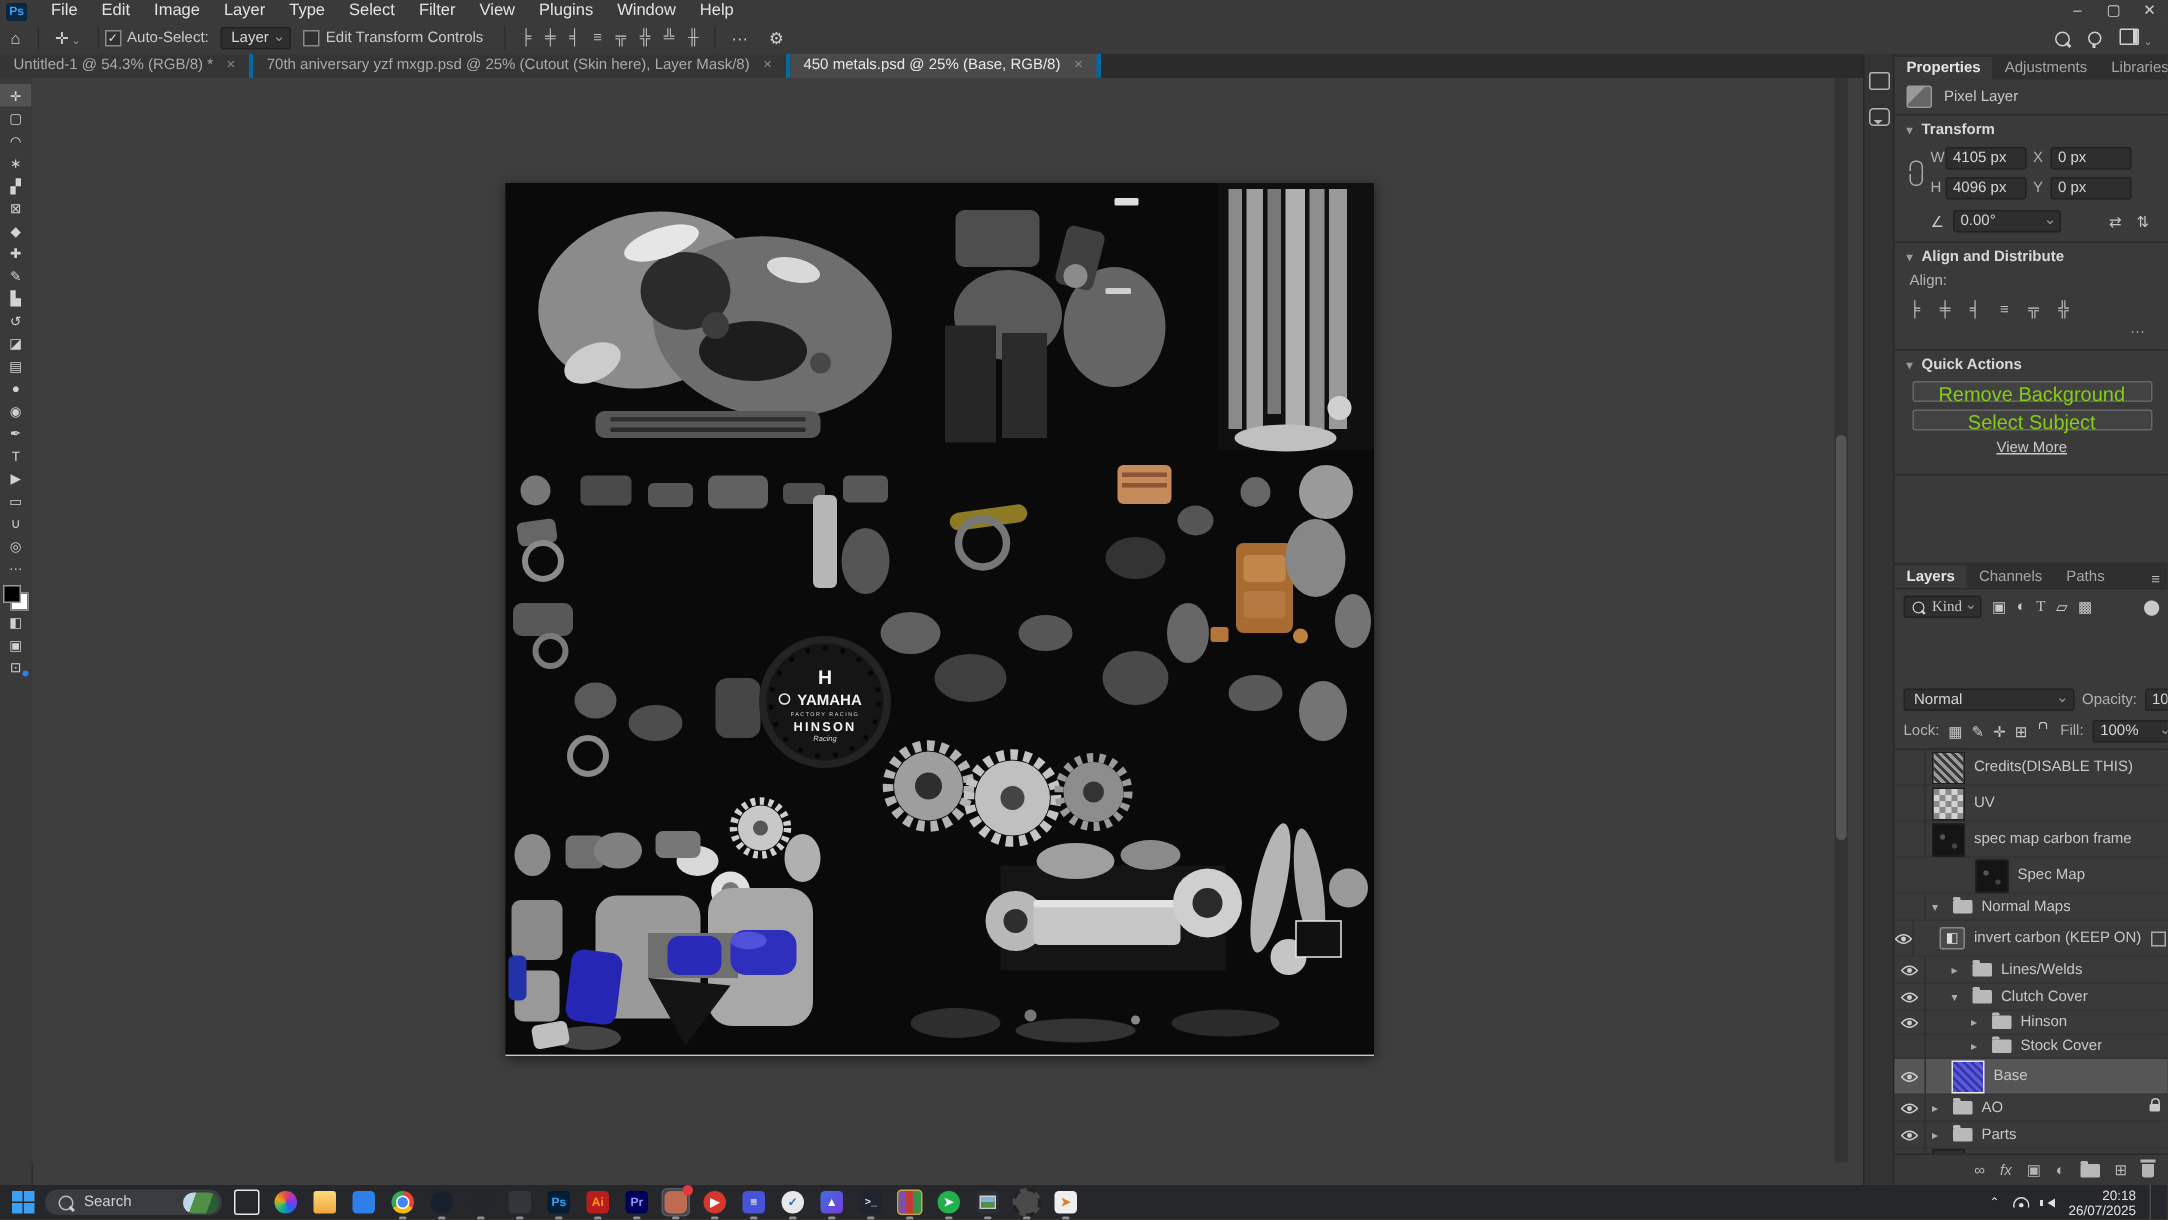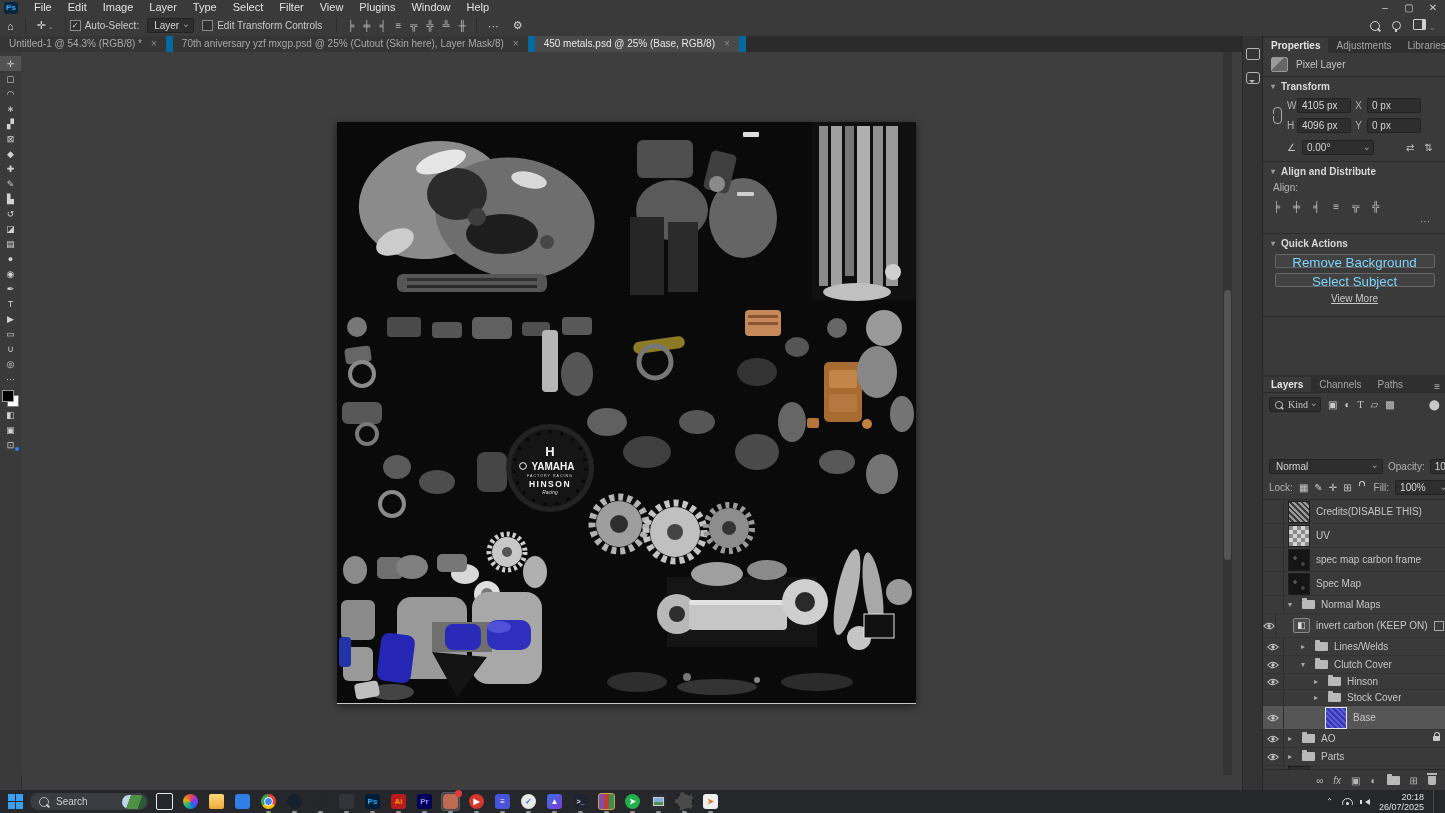--- a/index.html
+++ b/index.html
@@ -32,21 +32,21 @@
   .mag::after{content:"";position:absolute;left:6px;top:7px;width:4px;height:1.6px;background:#cfcfcf;
     transform:rotate(45deg);}
   .bulb{position:relative;width:7px;height:7px;border:1.3px solid #cfcfcf;border-radius:50%;display:inline-block;}
   .bulb::after{content:"";position:absolute;left:1.5px;top:7px;width:2.6px;height:2.5px;background:#cfcfcf;}
   .wsic{width:11px;height:9px;border:1px solid #cfcfcf;border-radius:1px;position:relative;display:inline-block;}
   .wsic::before{content:"";position:absolute;right:0;top:0;width:3px;height:100%;background:#cfcfcf;}
   
   .tabstrip{position:absolute;left:0;top:36px;width:1445px;height:16px;background:#2b2b2b;
     display:flex;align-items:flex-end;font-size:10px;}
   .tab{height:16px;line-height:16px;padding:0 9px;background:#353535;color:#a9a9a9;
-    border-right:7px solid #0369a1;white-space:nowrap;}
+    border-right:3px solid #0369a1;white-space:nowrap;}
   .tab .x{margin-left:9px;color:#8b8b8b;}
   .tab.active{background:#4a4a4a;color:#e8e8e8;}
   
   .toolbar{position:absolute;left:0;top:52px;width:21px;bottom:23px;background:#3a3a3a;
     border-right:1px solid #2e2e2e;display:flex;flex-direction:column;align-items:center;padding-top:4px;}
   .tool{width:21px;height:15px;display:flex;align-items:center;justify-content:center;
     color:#d2d2d2;font-size:9px;}
   .tool.sel{background:#535353;}
   .swatches{position:relative;width:17px;height:17px;margin-top:4px;}
   .swatches .bg{position:absolute;right:0;bottom:0;width:10px;height:10px;background:#fff;border:1px solid #777;}
@@ -93,21 +93,21 @@
   .f-k{color:#b0b0b0;text-align:right;padding-right:5px;}
   .field{background:#2e2e2e;border:1px solid #222;border-radius:2px;color:#d6d6d6;
     height:13px;line-height:13px;padding:0 4px;}
   .ang-row{display:flex;align-items:center;gap:6px;margin:7px 0 2px 16px;}
   .fld-sm{width:42px;position:relative;padding-right:24px;}
   .fld-sm::after{content:"⌄";position:absolute;right:2px;top:-1px;color:#999;}
   .flips{margin-left:26px;color:#c3c3c3;letter-spacing:4px;}
   .al-ics{display:flex;gap:13px;color:#c3c3c3;margin:8px 2px 2px 2px;font-size:10px;}
   .dots3{text-align:right;color:#aaa;margin:4px 8px 2px 0;}
   .qbtn{display:block;width:160px;margin:5px auto;background:#424242;border:1px solid #666;
-    border-radius:2px;color:#7dd3fc;text-align:center;height:14px;line-height:14px;}
+    border-radius:2px;color:#84cc16;text-align:center;height:14px;line-height:14px;}
   .viewmore{display:block;text-align:center;color:#c9c9c9;text-decoration:underline;margin:6px 0 8px;}
   .gap-strip{height:58px;border-top:1px solid #2b2b2b;}
   
   .lfilter{display:flex;align-items:center;gap:7px;padding:4px 6px;border-top:1px solid #2b2b2b;font-family:Liberation Serif, serif;}
   .kindbox{display:flex;align-items:center;gap:4px;background:#2e2e2e;border:1px solid #222;border-radius:2px;
     padding:1px 12px 1px 4px;position:relative;}
   .kindbox::after{content:"⌄";position:absolute;right:2px;top:-1px;color:#999;}
   .fic{color:#c9c9c9;font-size:10px;}
   .blendrow{display:flex;align-items:center;gap:5px;padding:3px 6px;margin-top:40px;}
   .blendbox{flex:0 0 92px;}
@@ -568,21 +568,21 @@
             <span class="lname">UV</span>
           </div>
         </div>
         <div class="layer-row" style="height: 23px;">
           <div class="eyecell"></div>
           <div class="lcontent" style="padding-left: 4px;">
             <span class="thumb dark"></span>
             <span class="lname">spec map carbon frame</span>
           </div>
         </div>
-        <div class="layer-row" style="height: 23px;">
+        <div class="layer-row" style="height: 23px; flex-direction: column;">
           <div class="eyecell"></div>
           <div class="lcontent" style="padding-left: 4px;">
             <span class="thumb dark"></span>
             <span class="lname">Spec Map</span>
           </div>
         </div>
         <div class="layer-row" style="height: 17px;">
           <div class="eyecell"></div>
           <div class="lcontent" style="padding-left: 4px;">
             <span class="disc">▾</span>
@@ -643,21 +643,21 @@
           </div>
         </div>
         <div class="layer-row" style="height: 15px;">
           <div class="eyecell"></div>
           <div class="lcontent" style="padding-left: 30px;">
             <span class="disc">▸</span>
             <span class="folder"></span>
             <span class="lname">Stock Cover</span>
           </div>
         </div>
-        <div class="layer-row sel" style="height: 23px; gap: 24px;">
+        <div class="layer-row sel" style="height: 23px;">
           <div class="eyecell">
             <svg width="12" height="8" viewBox="0 0 16 10">
               <path d="M1 5 Q8 -2.5 15 5 Q8 12.5 1 5 Z" fill="none" stroke="#ccc" stroke-width="1.4"></path>
               <circle cx="8" cy="5" r="2.2" fill="#ccc"></circle>
             </svg>
           </div>
           <div class="lcontent" style="padding-left: 17px;">
             <span class="thumb base"></span>
             <span class="lname">Base</span>
           </div>

